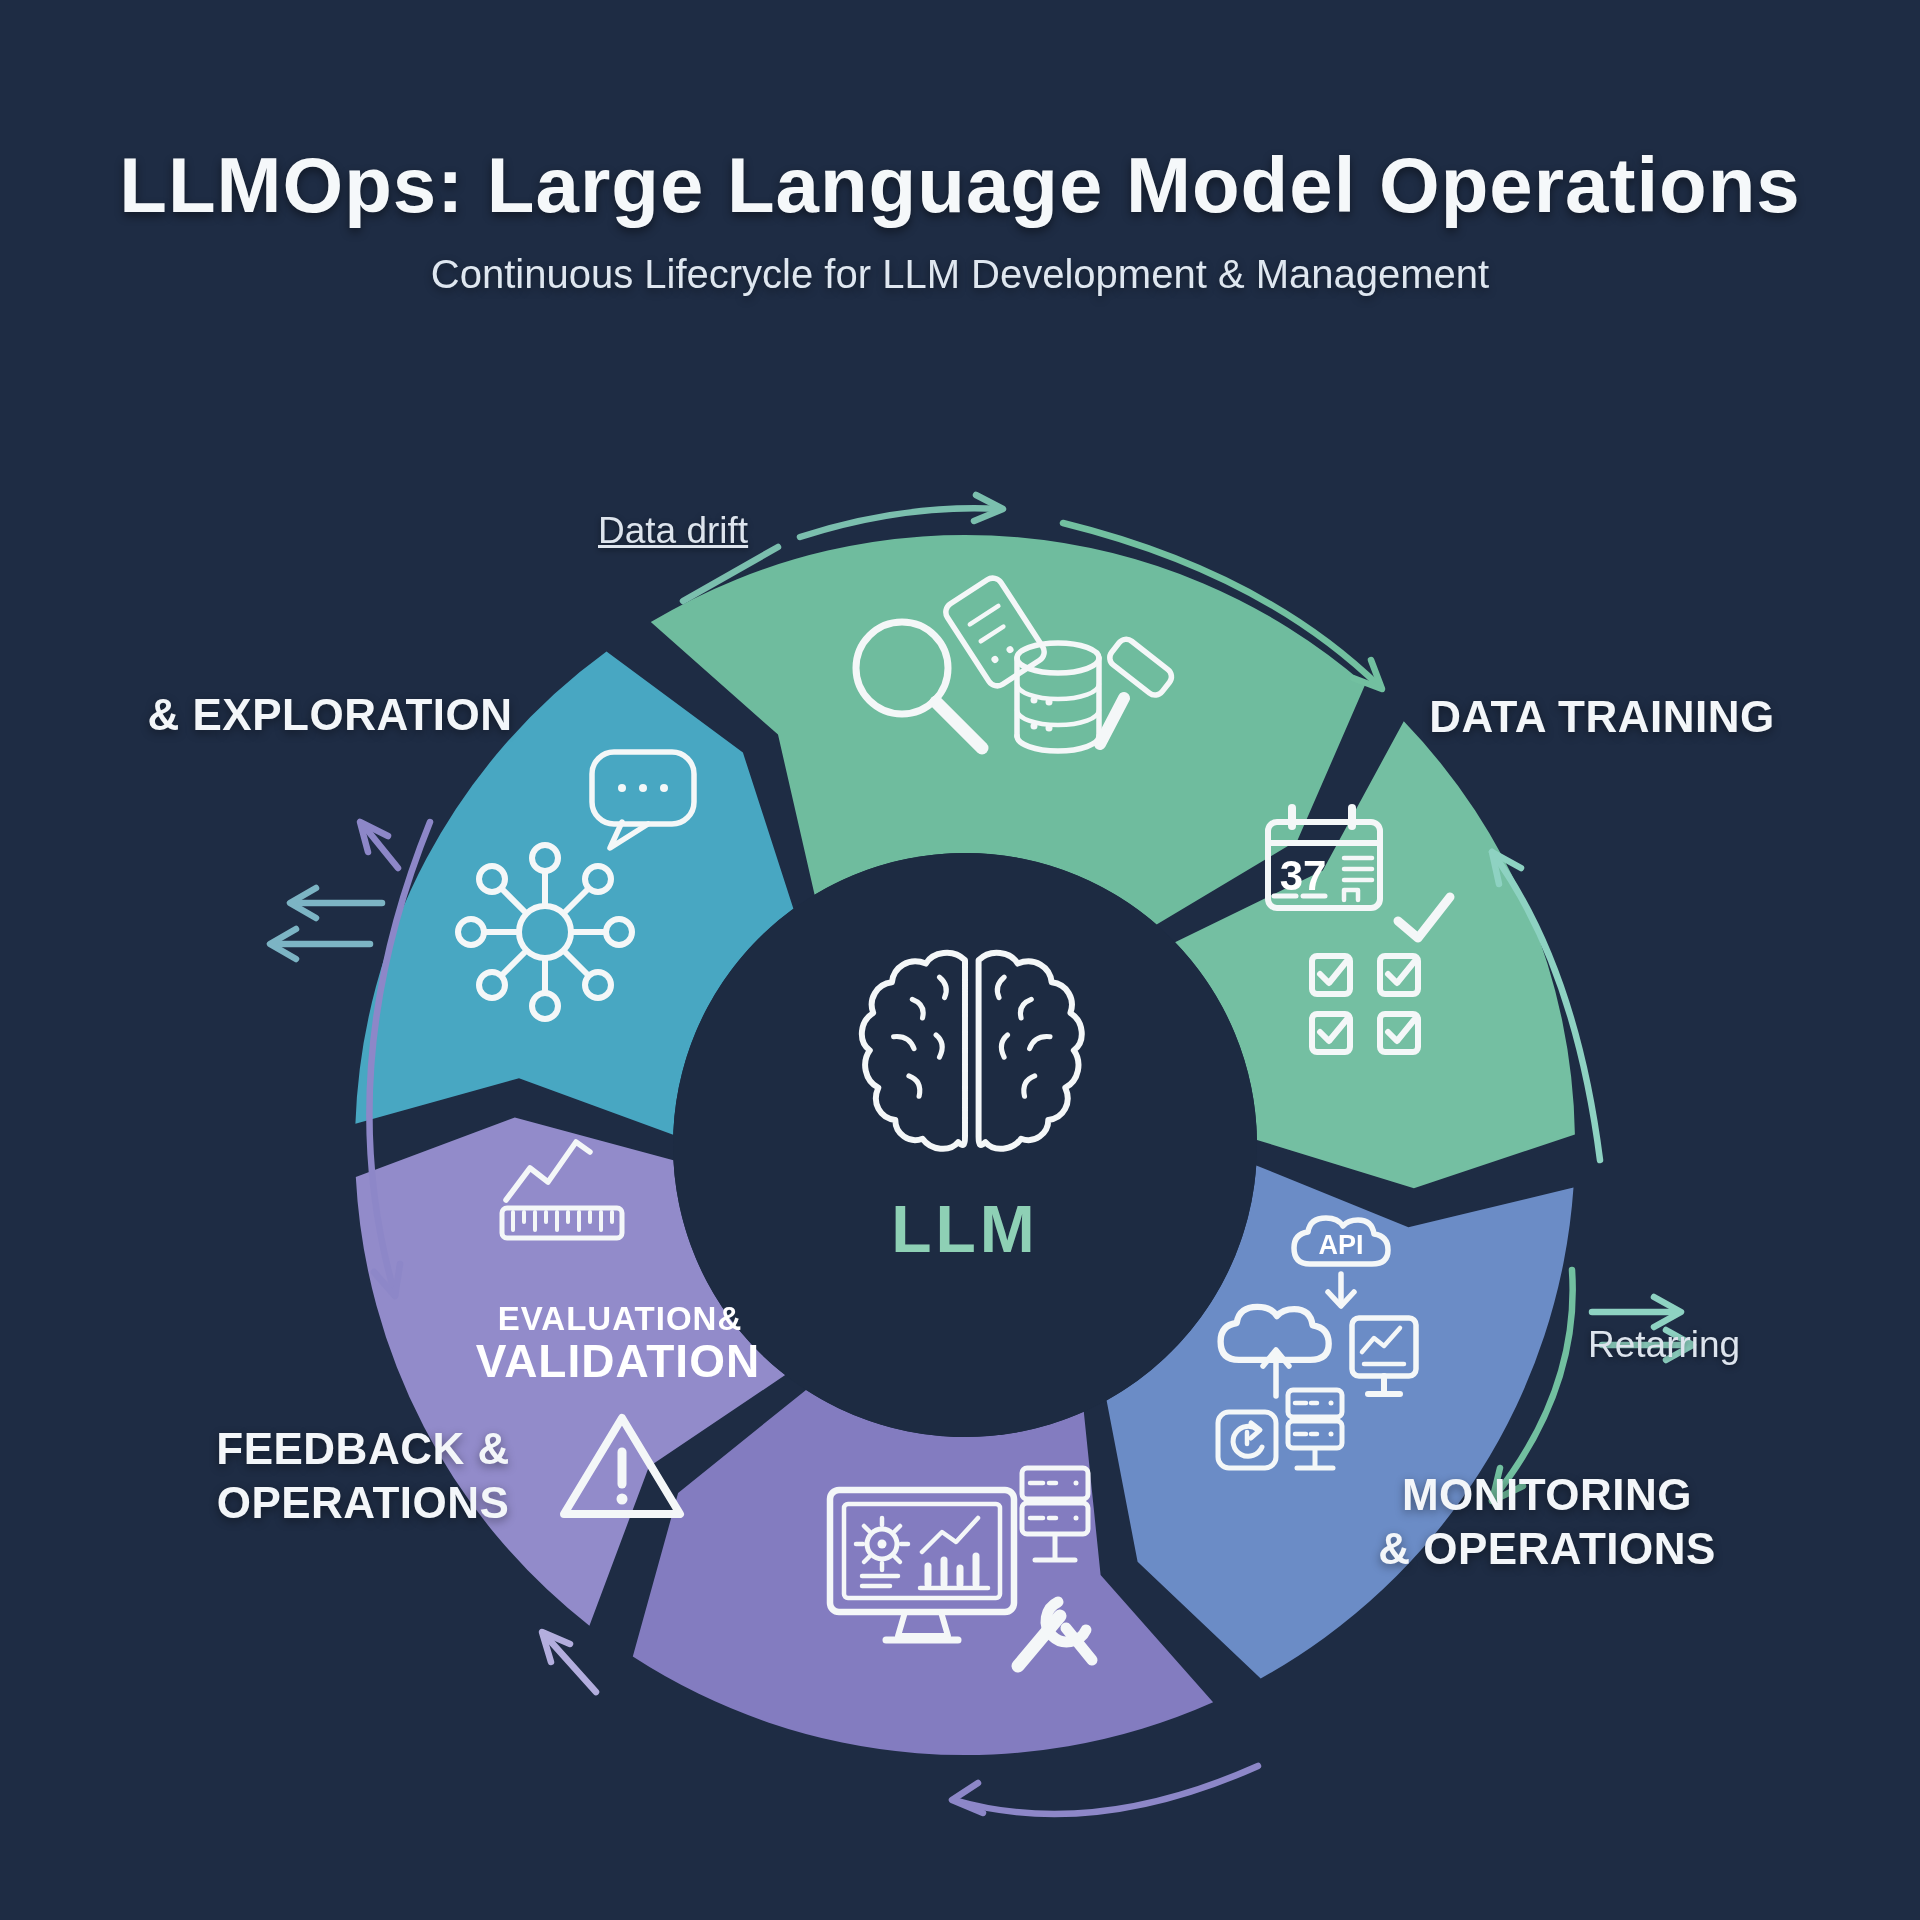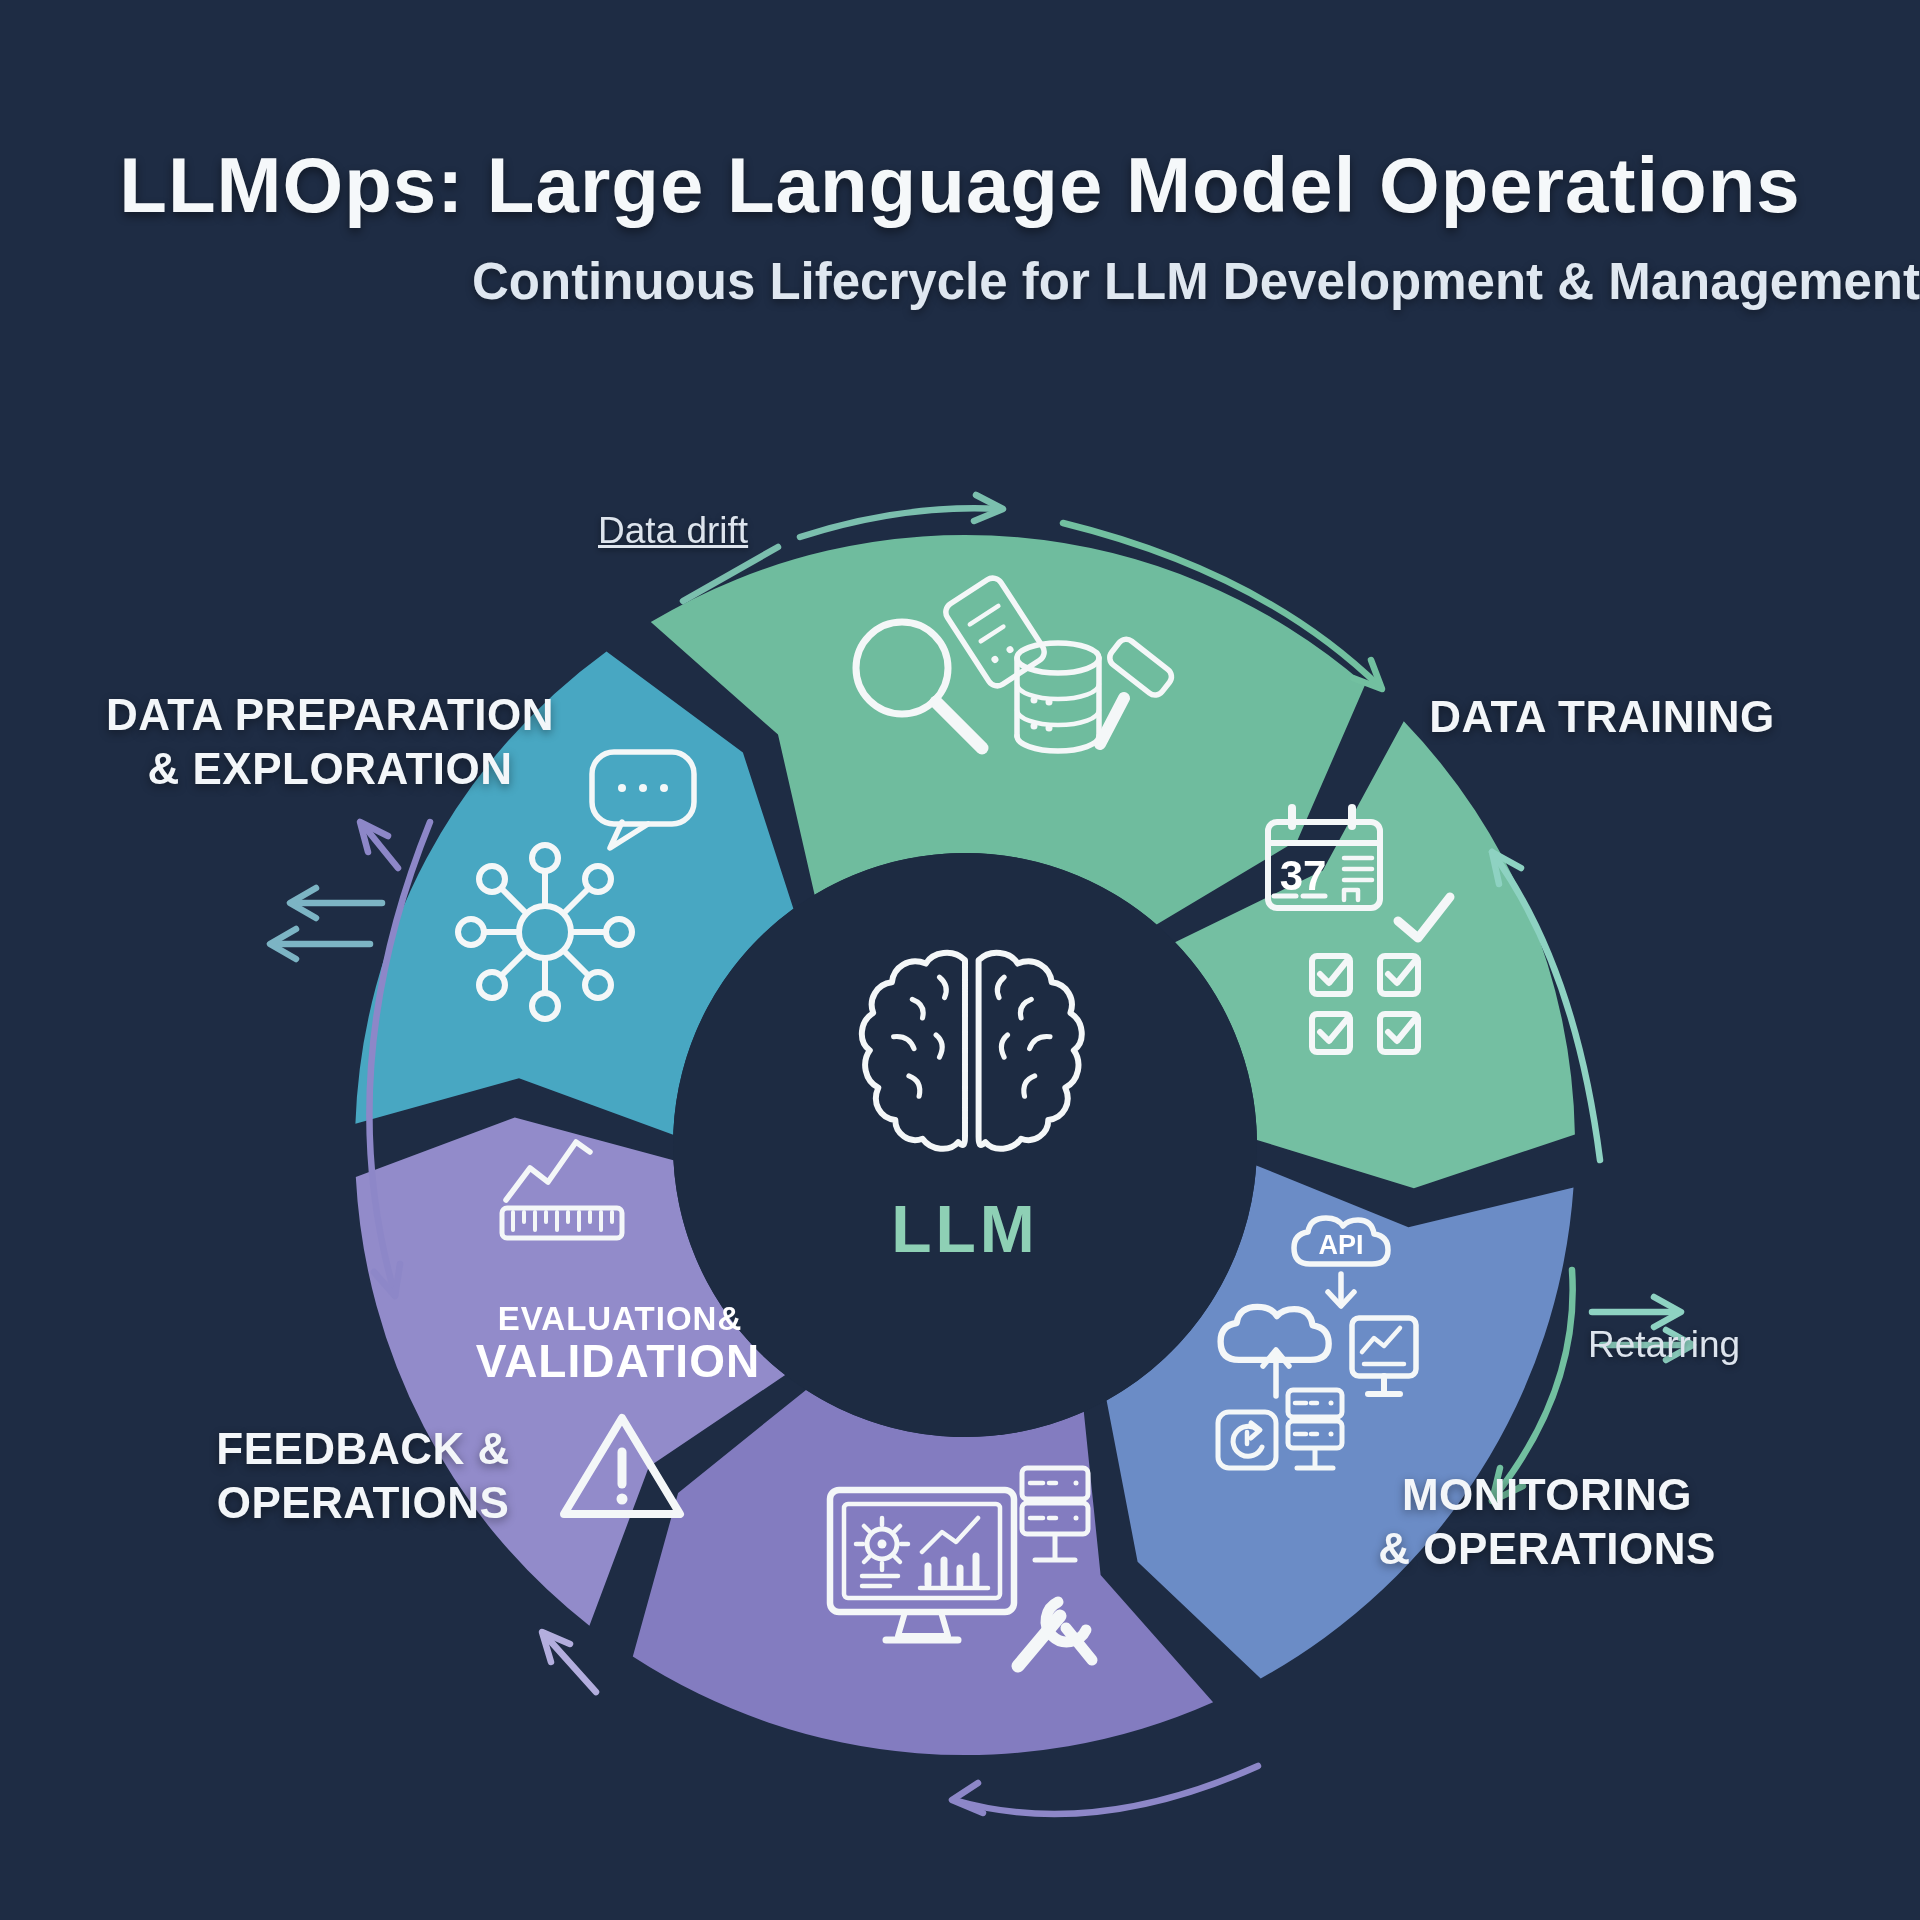--- a/index.html
+++ b/index.html
@@ -8,22 +8,22 @@
     background:#1e2c44;
     font-family:"Liberation Sans",sans-serif;color:#f3f6f9;
   }
   #diagram{position:absolute;left:0;top:0;width:1920px;height:1920px;}
   .page-title{
     position:absolute;top:140px;left:0;width:100%;text-align:center;
     font-size:78px;font-weight:700;letter-spacing:1px;color:#f5f8fa;
     text-shadow:0 4px 10px rgba(0,0,0,.45);
   }
   .page-subtitle{
-    position:absolute;top:252px;left:0;width:100%;text-align:right;
-    font-size:51px;font-weight:700;color:#dfe7f0;
+    position:absolute;top:252px;left:0;width:100%;text-align:center;
+    font-size:40px;font-weight:400;color:#dfe7f0;
     text-shadow:0 3px 8px rgba(0,0,0,.4);
   }
   .stage-label{
     position:absolute;text-align:center;font-weight:700;font-size:44px;
     line-height:1.22;letter-spacing:.5px;color:#f3f6f9;
     text-shadow:0 3px 10px rgba(0,0,0,.4);
   }
   .stage-label span{display:block;}
   .annotation{
     position:absolute;font-size:37px;font-weight:400;color:#dde4ed;
@@ -320,21 +320,20 @@
     <text x="620" y="1330" font-size="33" letter-spacing="1">EVALUATION&amp;</text>
     <text x="618" y="1377" font-size="46" letter-spacing="1">VALIDATION</text>
     <text x="965" y="1252" font-size="66" letter-spacing="4" fill="#8ed0b5">LLM</text>
   </g>
 </svg>
 
 <div class="page-title" id="title">LLMOps: Large Language Model Operations</div>
 <div class="page-subtitle" id="subtitle">Continuous Lifecrycle for LLM Development &amp; Management</div>
 
 <div class="stage-label" id="label-data-preparation">
-  <span>DATA PREPARATION</span>
   <span>&amp; EXPLORATION</span>
 </div>
 <div class="stage-label" id="label-model-training">
   <span>DATA TRAINING</span>
 </div>
 <div class="stage-label" id="label-monitoring">
   <span>MONITORING</span>
   <span>&amp; OPERATIONS</span>
 </div>
 <div class="stage-label" id="label-feedback">

